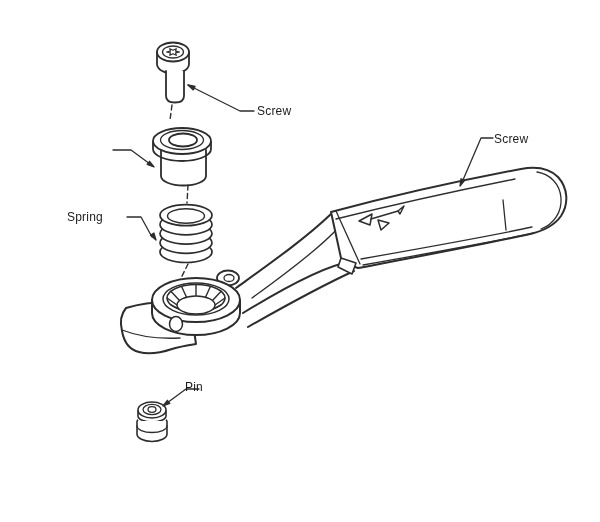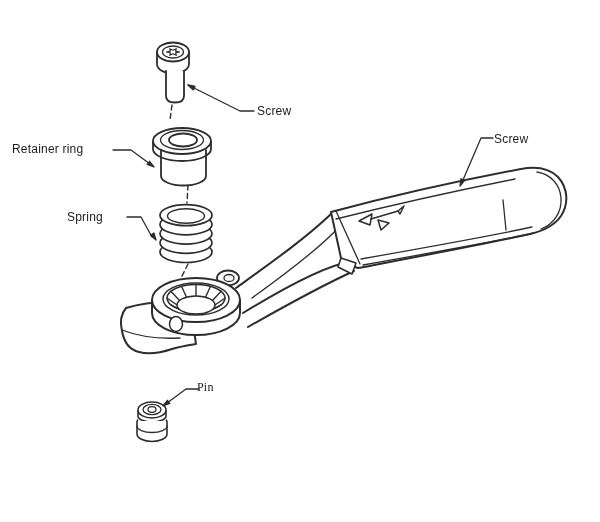--- a/index.html
+++ b/index.html
@@ -136,21 +136,20 @@
       </g>
       <g>
         <path d="M199,389 L186,389 L167,403"></path>
         <path d="M163,406 L169.8,403.5 L167.4,400.3 Z" fill="#2d2d2d"></path>
       </g>
     </g>
   </svg>
 
   <div class="part-label" style="left:257px;top:102px;">Screw</div>
 
-  <div class="part-label" style="left:12px;top:140px;">Retainer ring</div>
 
   <div class="part-label" style="left:67px;top:208px;">Spring</div>
 
   <div class="part-label" style="left:494px;top:130px;">Screw</div>
 
-  <div class="part-label" style="left:197px;top:378px;font-family:Liberation Serif, serif;">Pin</div>
+  <div class="part-label" style="left:185px;top:378px;">Pin</div>
 
 </div>
 
 </body></html>

